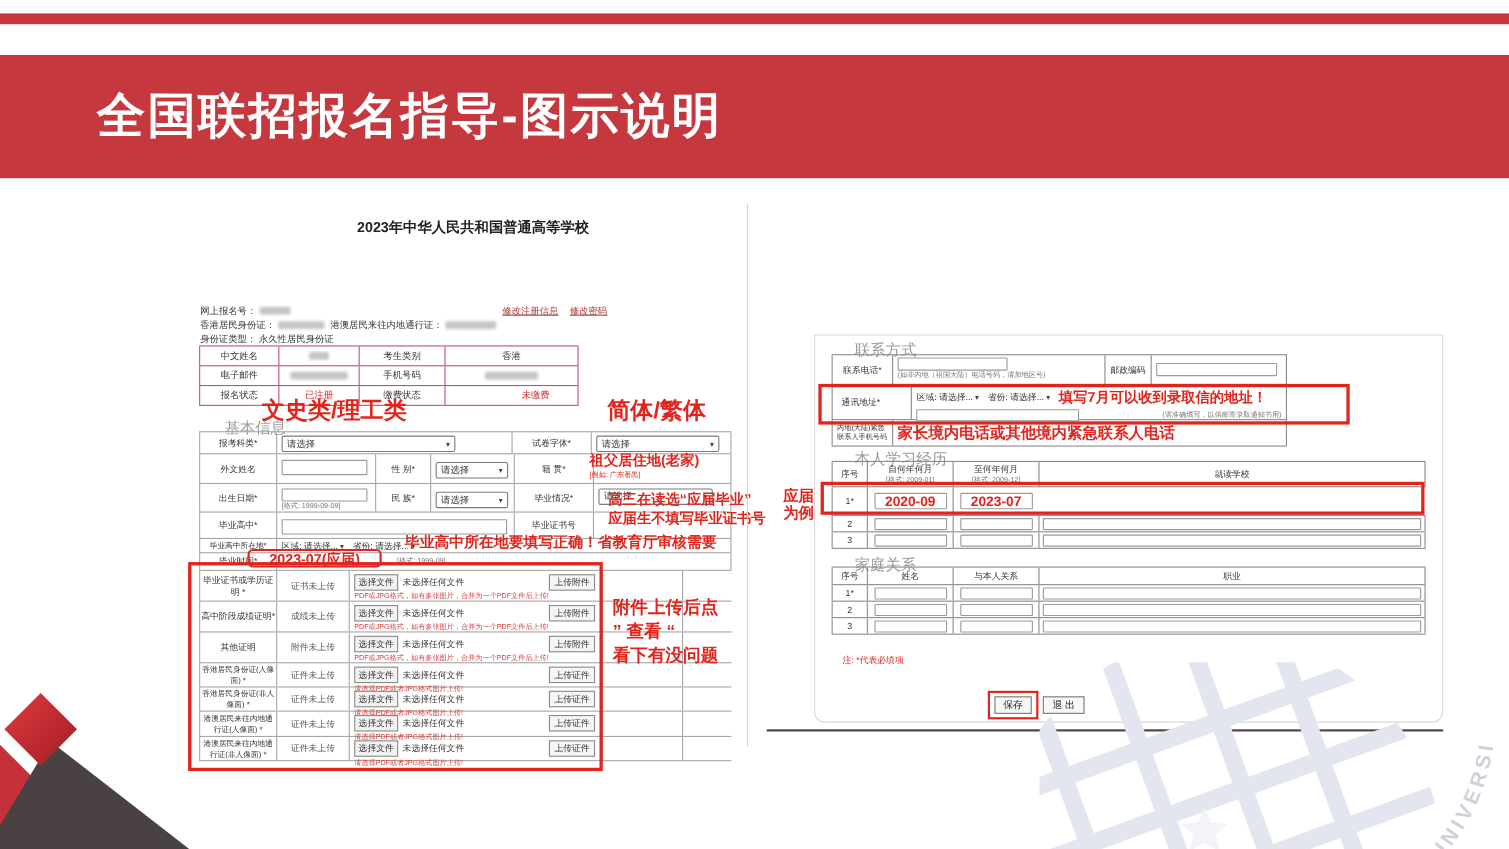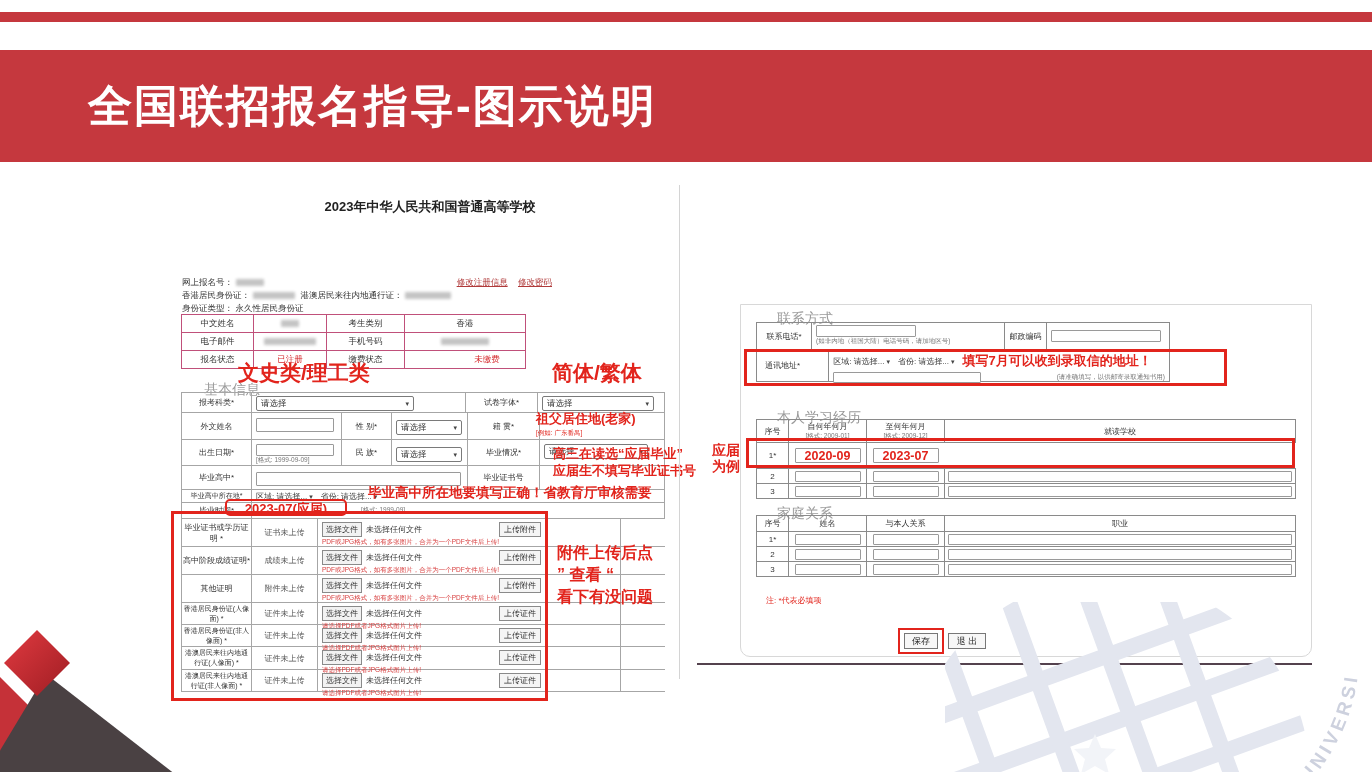--- a/index.html
+++ b/index.html
@@ -363,20 +363,29 @@
         <div class="cc left last" style="width:359px;">
           <div class="fl" style="gap:6px;">
             <span class="seltxt"><span>区域: 请选择...</span><span class="ar">▾</span></span>
             <span class="seltxt"><span>省份: 请选择...</span><span class="ar">▾</span></span>
             <span class="ann" style="font-size:13px;">填写7月可以收到录取信的地址！</span>
           </div>
           <div class="fl" style="gap:6px;margin-top:2px;width:100%;">
             <div class="inp" style="width:148px;height:11px;"></div>
             <span class="fmt" style="margin-left:auto;">(请准确填写，以供邮寄录取通知书用)</span>
           </div>
+        </div>
+      </div>
+      <div class="crow" style="height:24px;">
+        <div class="cc left" style="width:55px;font-size:6.5px;line-height:8px;justify-content:center;">
+          <span>内地(大陆)紧急</span>
+            <span>联系人手机号码</span>
+        </div>
+        <div class="cc left last" style="width:359px;justify-content:center;">
+          <span class="ann" style="font-size:14px;">家长境内电话或其他境内紧急联系人电话</span>
         </div>
       </div>
     </div>
     <div class="annbox crect"></div>
 
     <div class="seclab" style="left:36px;top:104px;">本人学习经历</div>
     <div class="gtable" style="top:114px;">
       <div class="crow" style="height:23px;">
         <div class="cc" style="width:32px;">序号</div>
         <div class="cc" style="width:78px;">

